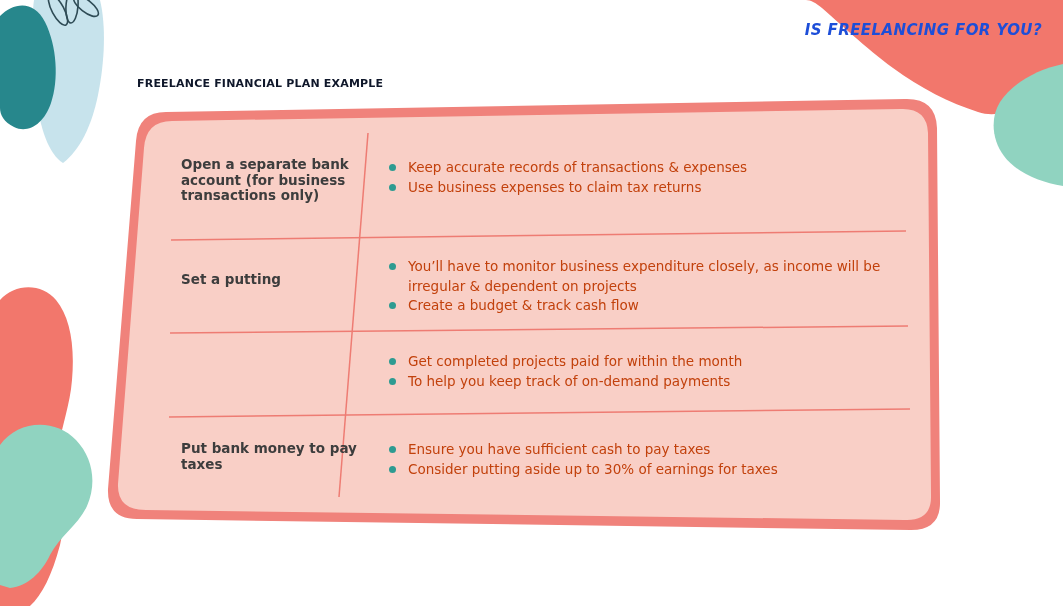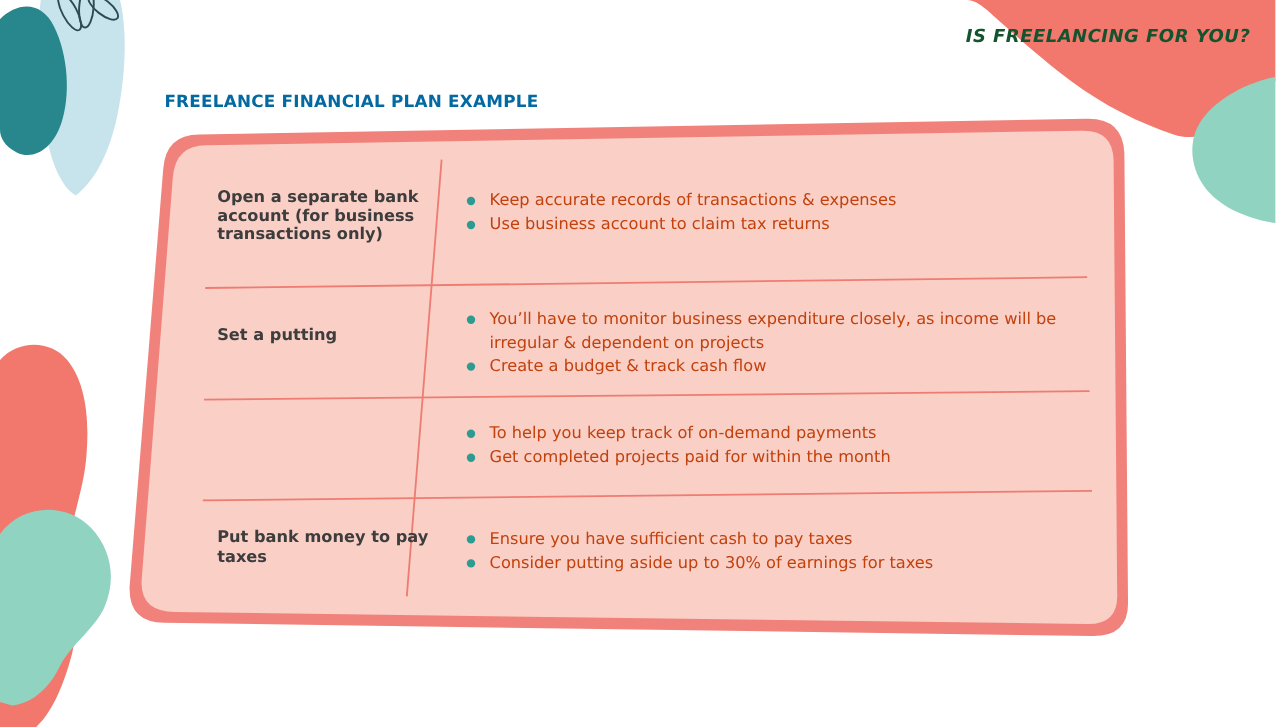--- a/index.html
+++ b/index.html
@@ -11,32 +11,32 @@
     font-family: "DejaVu Sans", sans-serif;
   }
   .decor-layer {
     position: absolute; left: 0; top: 0;
     width: 1063px; height: 606px;
     display: block;
   }
   .slide-tagline {
     position: absolute;
     top: 21px; right: 21px;
-    color: #14532d;
+    color: #1d4ed8;
     font-size: 15px;
     font-weight: bold;
     font-style: italic;
     letter-spacing: 0.4px;
     z-index: 3;
   }
   .slide-title {
     position: absolute;
     left: 137px; top: 77px;
-    color: #0369a1;
-    font-size: 14px;
+    color: #0f172a;
+    font-size: 11px;
     font-weight: bold;
     letter-spacing: 0.2px;
     z-index: 3;
   }
   .table-content {
     position: absolute; left: 0; top: 0;
     width: 1063px; height: 606px;
     z-index: 2;
   }
   .row-header {
@@ -119,44 +119,44 @@
 <div class="table-content">
 
   <div class="row-header" id="hdr1">Open a separate bank account (for business transactions only)</div>
   <ul class="bullet-list" id="ul1">
     <li>
       <span class="dot"></span>
       <span class="bt">Keep accurate records of transactions &amp; expenses</span>
     </li>
     <li>
       <span class="dot"></span>
-      <span class="bt">Use business account to claim tax returns</span>
+      <span class="bt">Use business expenses to claim tax returns</span>
     </li>
   </ul>
 
   <div class="row-header" id="hdr2">Set a putting</div>
   <ul class="bullet-list" id="ul2">
     <li>
       <span class="dot"></span>
       <span class="bt">You’ll have to monitor business expenditure closely, as income will be irregular &amp; dependent on projects</span>
     </li>
     <li>
       <span class="dot"></span>
       <span class="bt">Create a budget &amp; track cash flow</span>
     </li>
   </ul>
 
   <ul class="bullet-list" id="ul3">
     <li>
       <span class="dot"></span>
-      <span class="bt">To help you keep track of on-demand payments</span>
+      <span class="bt">Get completed projects paid for within the month</span>
     </li>
     <li>
       <span class="dot"></span>
-      <span class="bt">Get completed projects paid for within the month</span>
+      <span class="bt">To help you keep track of on-demand payments</span>
     </li>
   </ul>
 
   <div class="row-header" id="hdr4">Put bank money to pay taxes</div>
   <ul class="bullet-list" id="ul4">
     <li>
       <span class="dot"></span>
       <span class="bt">Ensure you have sufficient cash to pay taxes</span>
     </li>
     <li>

